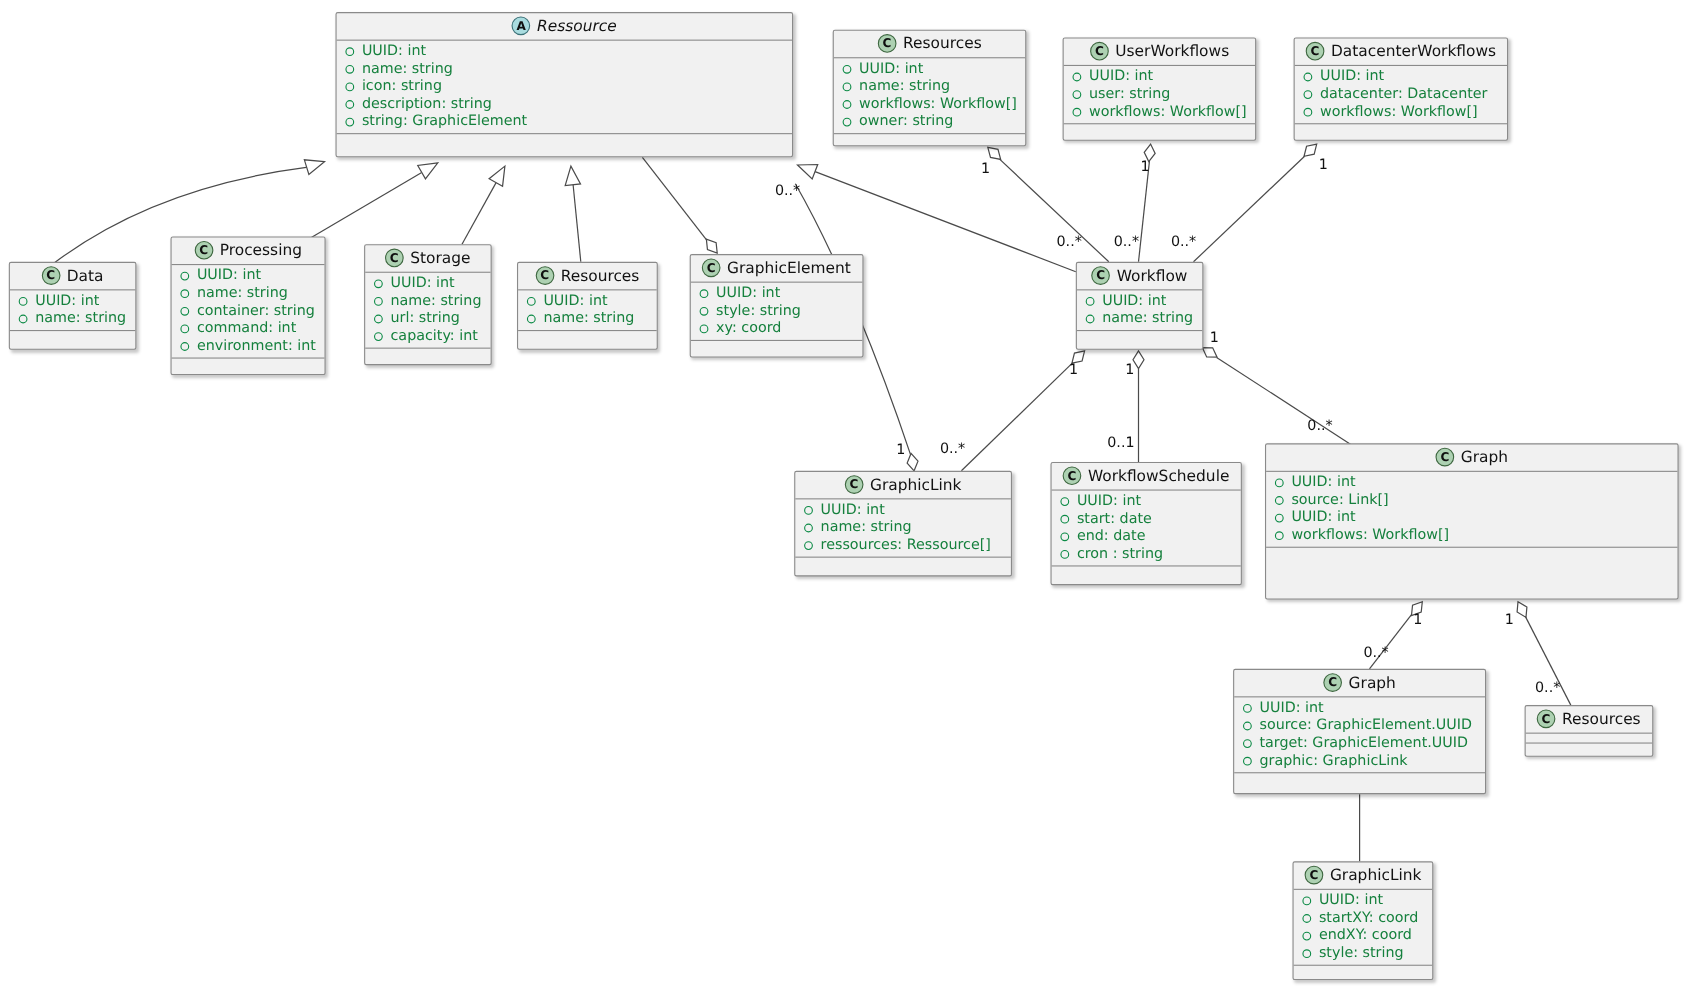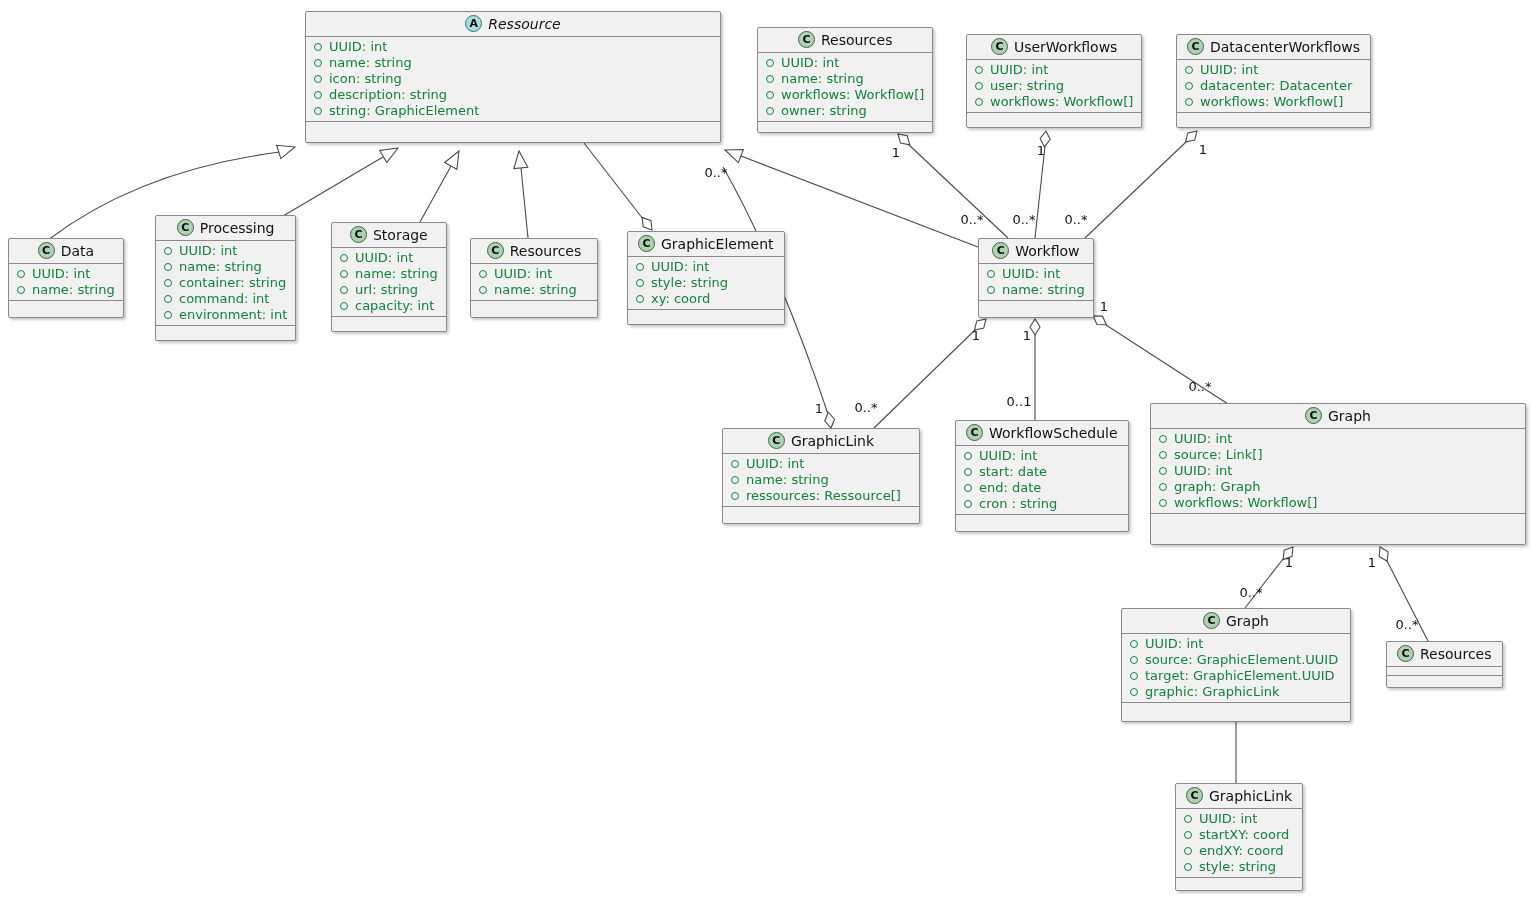--- a/index.html
+++ b/index.html
@@ -422,24 +422,20 @@
         <div class="uml-attr">
           <span class="uml-bullet" style="border-color: rgb(11, 138, 69);"></span>
           <span>source: Link[]</span>
         </div>
         <div class="uml-attr">
           <span class="uml-bullet" style="border-color: rgb(11, 138, 69);"></span>
           <span>UUID: int</span>
         </div>
         <div class="uml-attr">
           <span class="uml-bullet" style="border-color: rgb(11, 138, 69);"></span>
-          <span>graph: Graph</span>
-        </div>
-        <div class="uml-attr">
-          <span class="uml-bullet" style="border-color: rgb(11, 138, 69);"></span>
           <span>workflows: Workflow[]</span>
         </div>
       </div>
       <div class="uml-footer" style="border-color: rgb(138, 138, 138);"></div>
     </div>
     <div class="uml-class" style="left: 1121px; top: 608px; min-width: 230px; height: 114px; background: rgb(241, 241, 241); border-color: rgb(138, 138, 138);">
       <div class="uml-header" style="border-color: rgb(138, 138, 138);">
         <span class="uml-icon" style="background: rgb(173, 209, 178); border: 1px solid rgb(61, 102, 63);">C</span>
         <span class="uml-title">Graph</span>
       </div>

